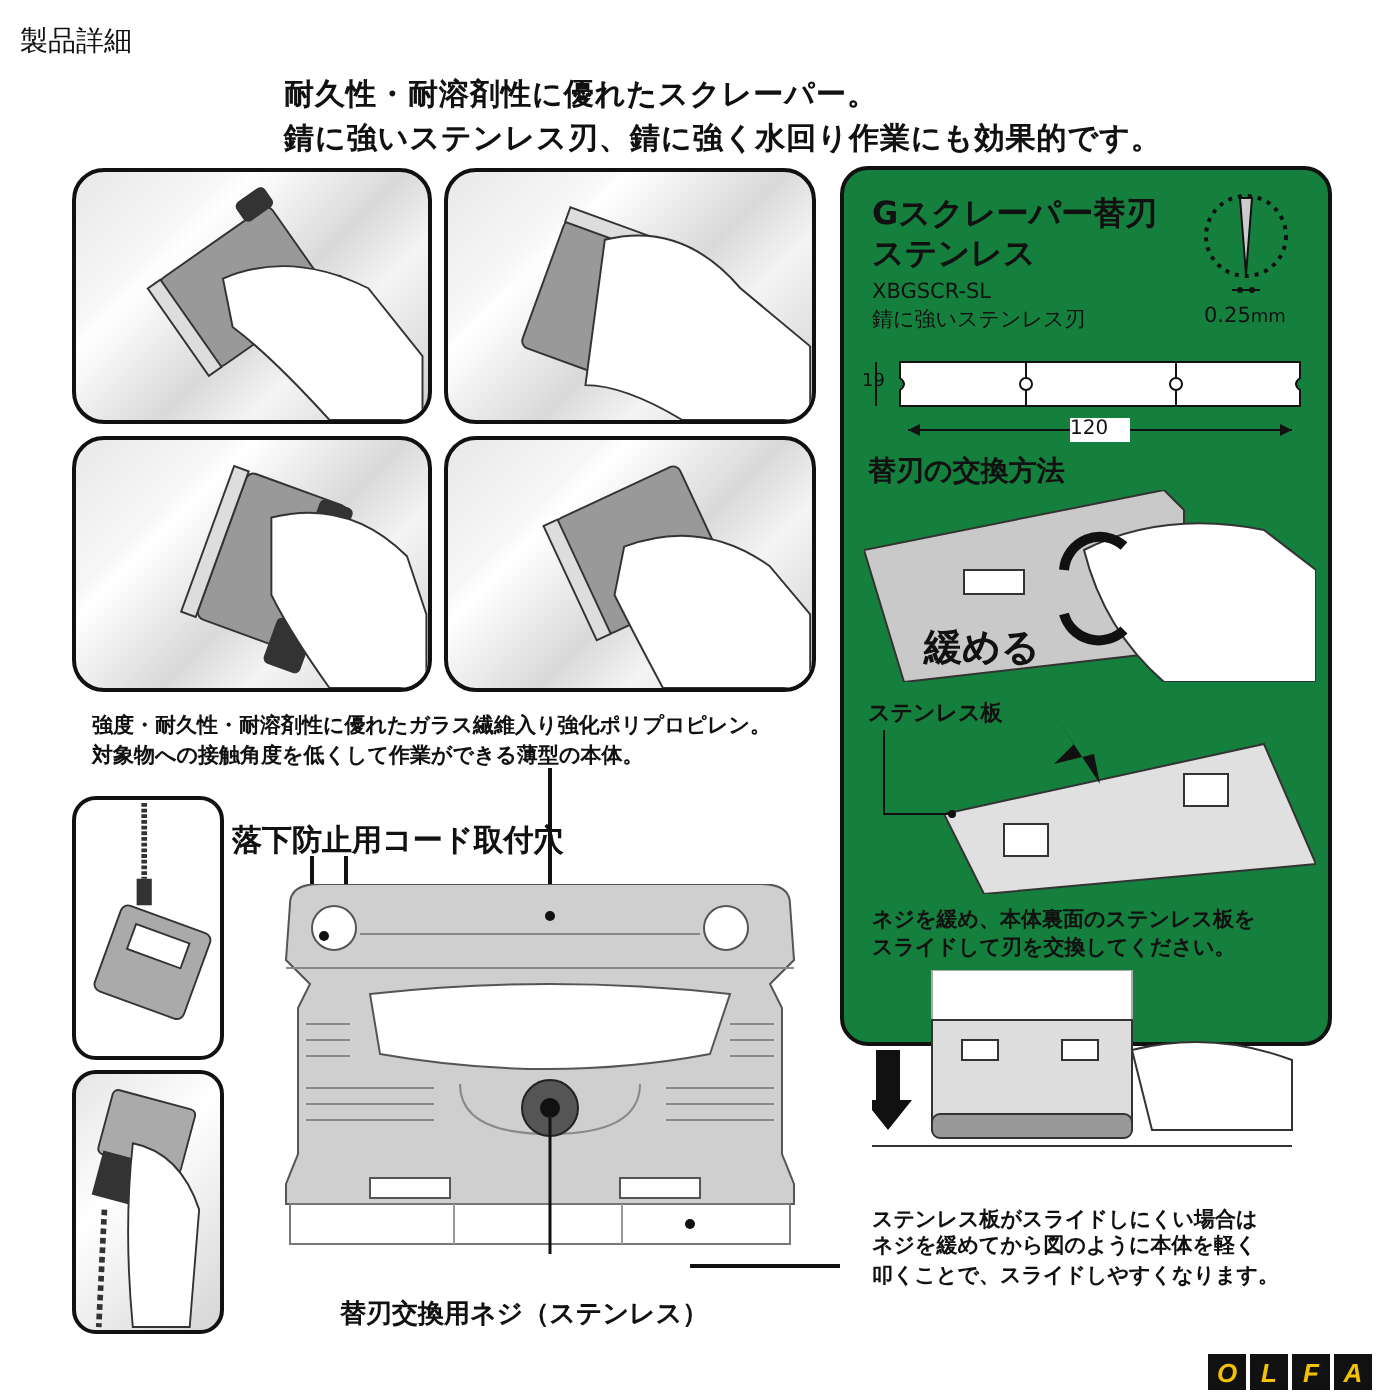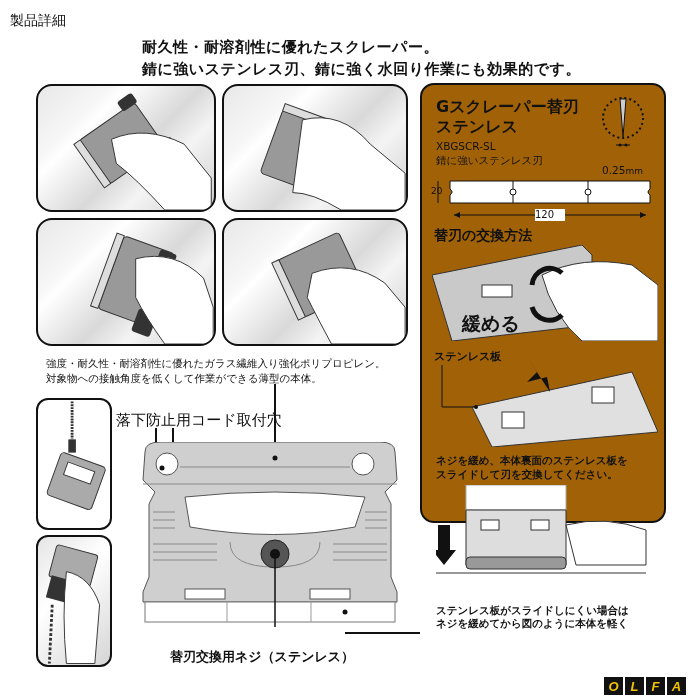--- a/index.html
+++ b/index.html
@@ -6,25 +6,25 @@
   html, body { width: 700px; height: 700px; background: #fff; overflow: hidden; }
   body { position: relative; font-family: "DejaVu Sans", "Liberation Sans", sans-serif; color: #111; }
   .abs { position: absolute; }
   .title { left: 10px; top: 12px; font-size: 14px; }
   .headline { left: 142px; font-size: 15px; font-weight: bold; letter-spacing: 0.5px; }
   .panel {
     border: 2px solid #111; border-radius: 16px; overflow: hidden;
     background: linear-gradient(135deg, #e8e8e8 0%, #f7f7f7 25%, #ffffff 30%, #d9d9d9 55%, #f4f4f4 70%, #cfcfcf 100%);
   }
   .panel svg { width: 100%; height: 100%; display: block; }
-  .info-box { left: 420px; top: 83px; width: 246px; height: 440px; border: 2px solid #111; border-radius: 14px; background: #a16207; }
+  .info-box { left: 420px; top: 83px; width: 246px; height: 440px; border: 2px solid #111; border-radius: 14px; background: #15803d; }
   .blade-title { font-size: 16px; font-weight: bold; line-height: 20px; }
   .small { font-size: 10.5px; line-height: 14px; }
   .bold { font-weight: bold; }
-  .caption { font-size: 10.5px; line-height: 14px; font-weight: normal; }
+  .caption { font-size: 10.5px; line-height: 14px; font-weight: bold; }
   .olfa { right: 14px; top: 677px; width: 82px; height: 18px; display: flex; gap: 2px; }
   .olfa span { flex: 1; background: #111; color: #f2c200; font-weight: bold; font-style: italic; font-size: 13px; display: flex; align-items: center; justify-content: center; font-family: "Liberation Sans", sans-serif; }
 </style>
 </head>
 <body>
 
 <div class="abs title">製品詳細</div>
 
 <div class="abs headline" style="top:38px;">耐久性・耐溶剤性に優れたスクレーパー。</div>
 <div class="abs headline" style="top:60px;">錆に強いステンレス刃、錆に強く水回り作業にも効果的です。</div>
@@ -147,37 +147,37 @@
   <div class="abs small" style="left:14px;top:54px;">XBGSCR-SL</div>
   <div class="abs small" style="left:14px;top:68px;">錆に強いステンレス刃</div>
 
   <svg class="abs" style="left:176px;top:8px;" width="50" height="58">
     <circle cx="25" cy="25" r="20" fill="none" stroke="#111" stroke-width="2" stroke-dasharray="2 3"></circle>
     <path d="M22 6 L28 6 L25 44 Z" fill="#ccc" stroke="#111"></path>
     <line x1="18" y1="52" x2="32" y2="52" stroke="#111"></line>
     <circle cx="22" cy="52" r="1.5" fill="#111"></circle>
       <circle cx="28" cy="52" r="1.5" fill="#111"></circle>
   </svg>
-  <div class="abs small" style="left:180px;top:78px;">
+  <div class="abs small" style="left:180px;top:66px;">
     <span>0.25</span><span style="font-size:9px;">mm</span>
   </div>
 
   <svg class="abs" style="left:8px;top:94px;" width="230" height="44">
     <path d="M20 2 L220 2 L220 10 Q216 13 220 16 L220 24 L20 24 L20 16 Q24 13 20 10 Z" fill="#fff" stroke="#111"></path>
     <line x1="83" y1="2" x2="83" y2="24" stroke="#111"></line>
     <line x1="158" y1="2" x2="158" y2="24" stroke="#111"></line>
     <circle cx="83" cy="13" r="3" fill="#fff" stroke="#111"></circle>
     <circle cx="158" cy="13" r="3" fill="#fff" stroke="#111"></circle>
     <line x1="8" y1="2" x2="8" y2="24" stroke="#111"></line>
     <line x1="24" y1="36" x2="216" y2="36" stroke="#111"></line>
     <path d="M24 36 L30 33 L30 39 Z" fill="#111"></path>
     <path d="M216 36 L210 33 L210 39 Z" fill="#111"></path>
     <rect x="105" y="30" width="30" height="12" fill="#fff"></rect>
   </svg>
-  <div class="abs" style="left:9px;top:101px;font-size:9px;">20</div>
+  <div class="abs" style="left:9px;top:101px;font-size:9px;">19</div>
   <div class="abs" style="left:113px;top:124px;font-size:10px;">120</div>
 
   <div class="abs bold" style="left:12px;top:142px;font-size:14px;">替刃の交換方法</div>
 
   <svg class="abs" style="left:10px;top:160px;" width="226" height="96">
     <path d="M0 30 L150 0 L160 10 L160 80 L20 96 Z" fill="#c9c9c9" stroke="#333"></path>
     <rect x="50" y="40" width="30" height="12" fill="#fff" stroke="#333"></rect>
     <path d="M110 30 Q150 10 200 20 L226 40 L226 96 L150 96 Q120 70 110 30 Z" fill="#fff" stroke="#333"></path>
     <path d="M100 40 A18 18 0 0 1 130 28" fill="none" stroke="#111" stroke-width="5"></path>
     <path d="M130 70 A18 18 0 0 1 100 62" fill="none" stroke="#111" stroke-width="5"></path>
@@ -203,20 +203,21 @@
     <rect x="45" y="35" width="18" height="10" fill="#fff" stroke="#333"></rect>
     <rect x="95" y="35" width="18" height="10" fill="#fff" stroke="#333"></rect>
     <rect x="30" y="72" width="100" height="12" rx="4" fill="#999" stroke="#333"></rect>
     <path d="M130 40 Q170 30 210 45 L210 80 L140 80 Z" fill="#fff" stroke="#333"></path>
     <path d="M2 40 L14 40 L14 65 L20 65 L8 80 L-4 65 L2 65 Z" fill="#111"></path>
     <line x1="0" y1="88" x2="210" y2="88" stroke="#333"></line>
   </svg>
 
   <div class="abs small bold" style="left:14px;top:518px;">ステンレス板がスライドしにくい場合は</div>
   <div class="abs small bold" style="left:14px;top:532px;font-family:Liberation Mono, monospace;">ネジを緩めてから図のように本体を軽く</div>
+  <div class="abs small bold" style="left:14px;top:546px;">叩くことで、スライドしやすくなります。</div>
 </div>
 
 <div class="abs olfa">
   <span>O</span>
   <span>L</span>
   <span>F</span>
   <span>A</span>
 </div>
 
 </body></html>

